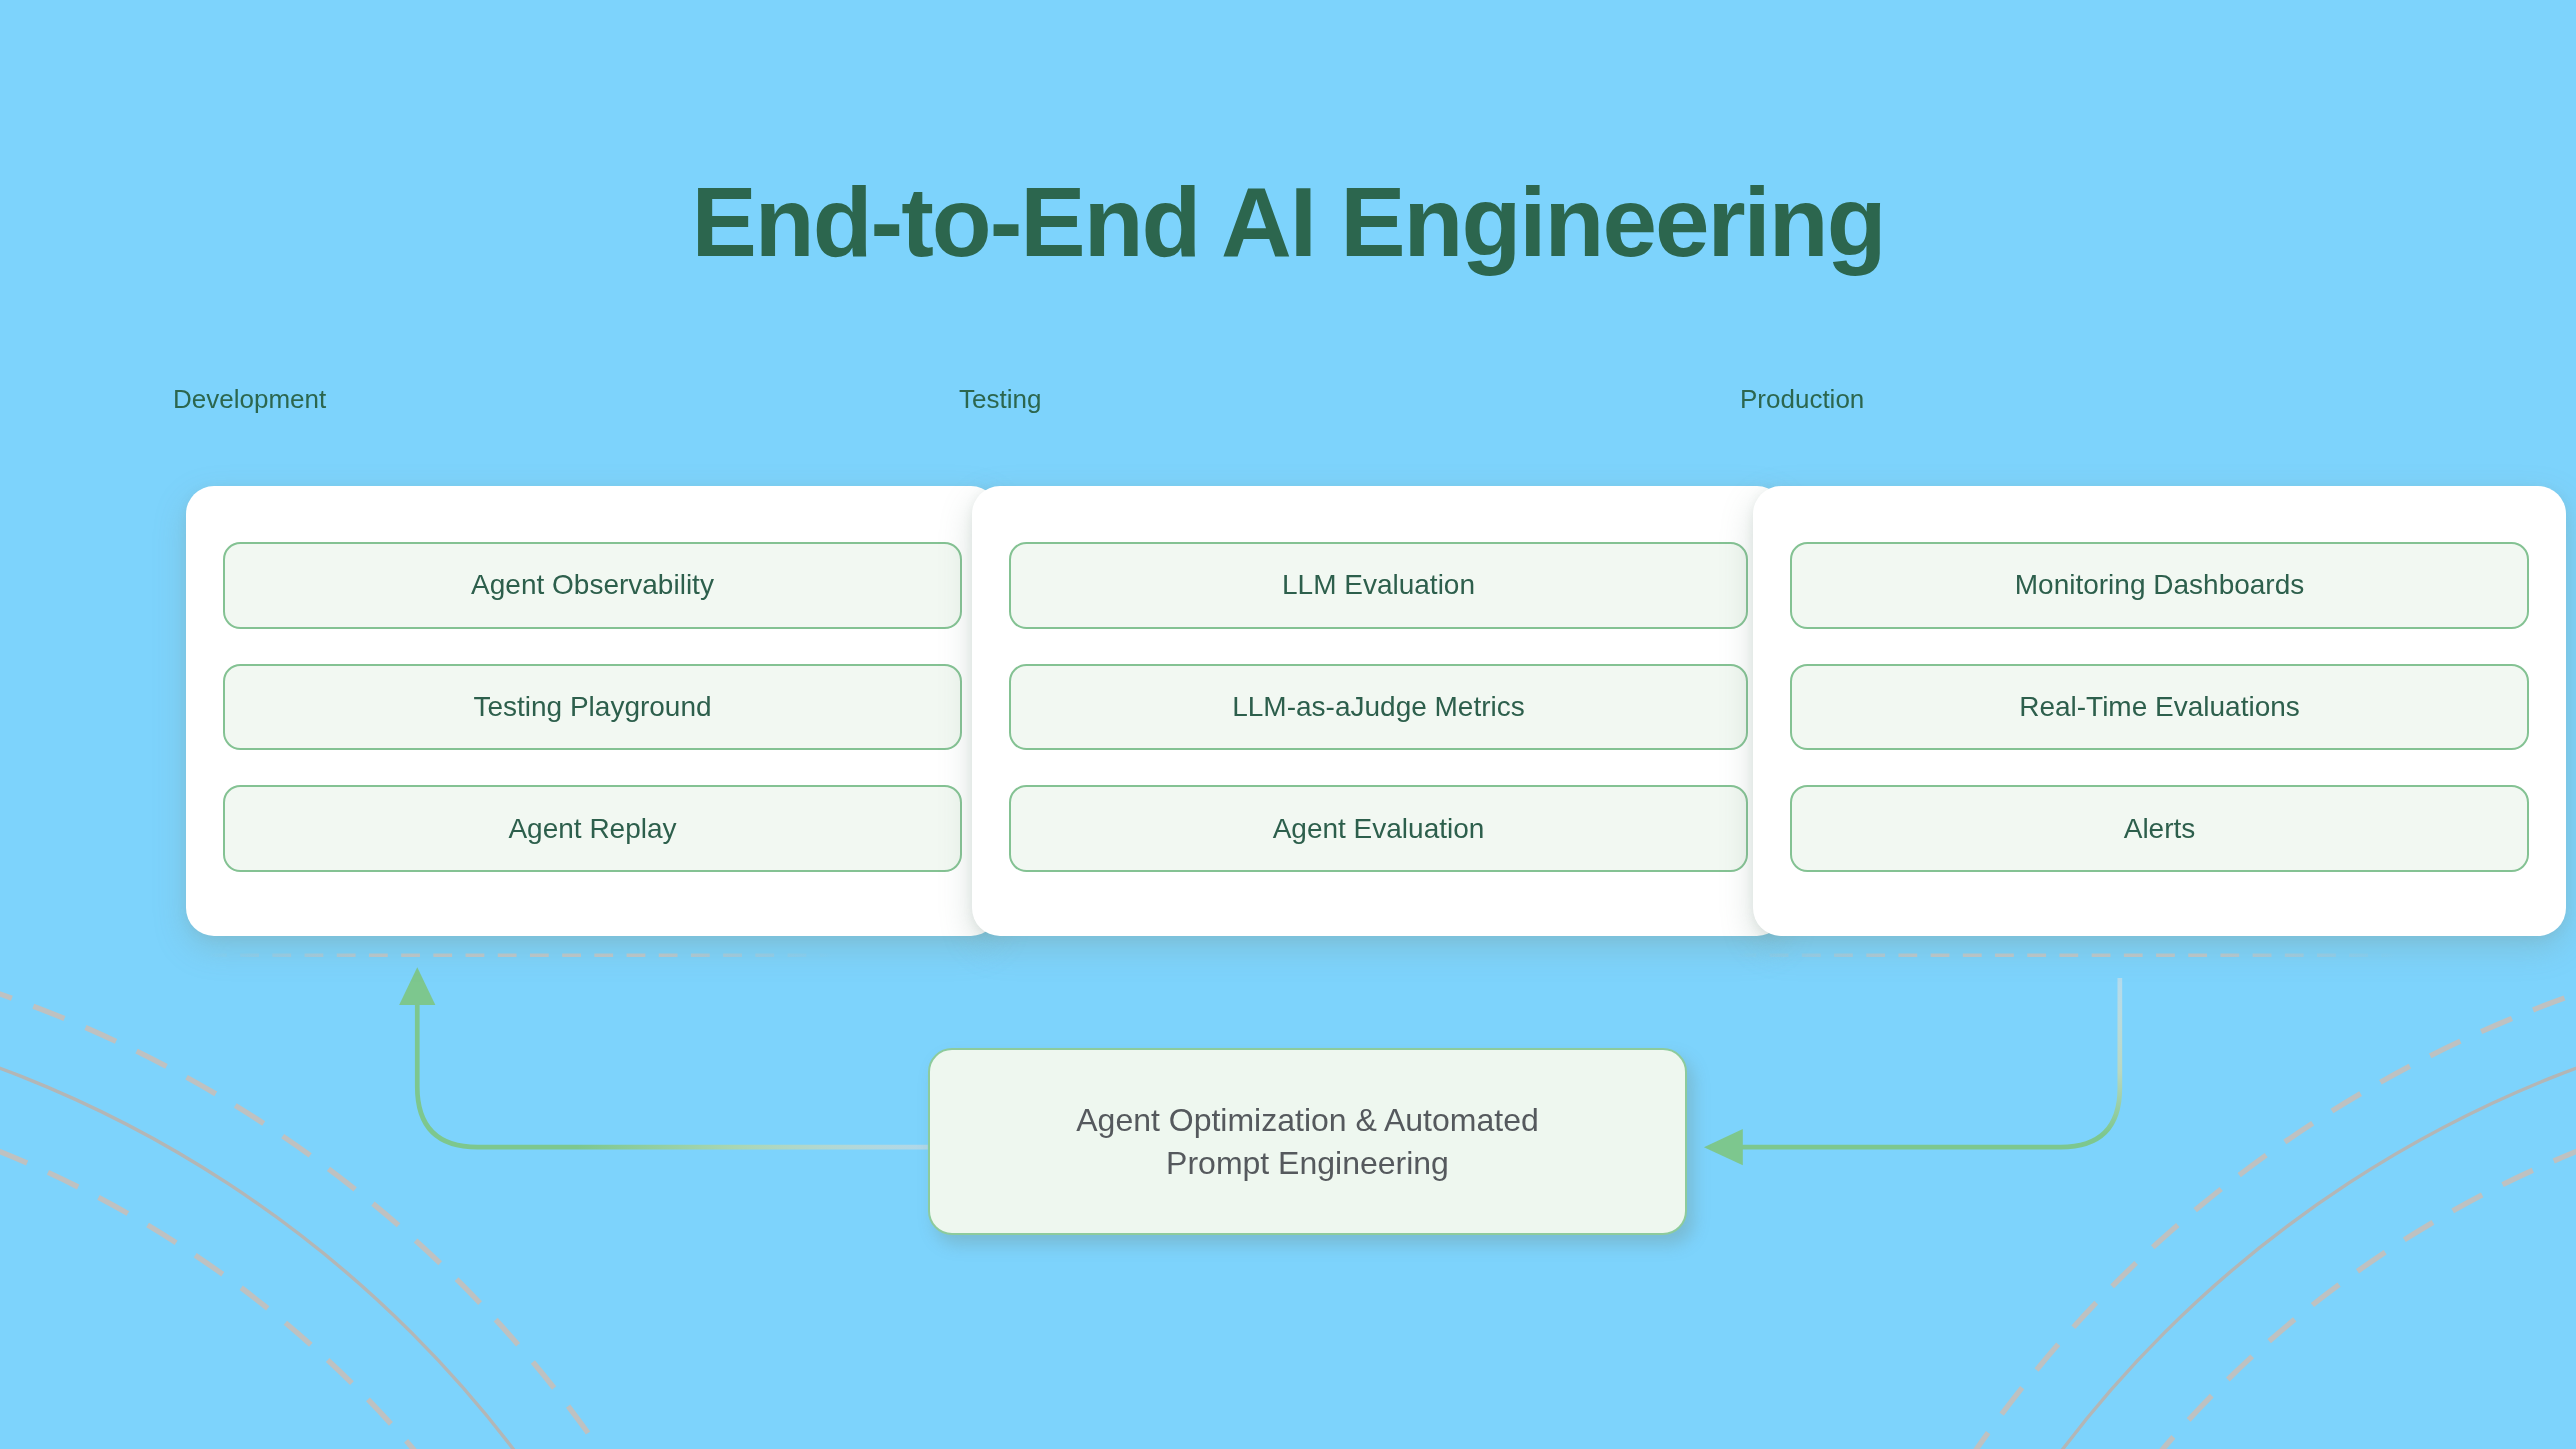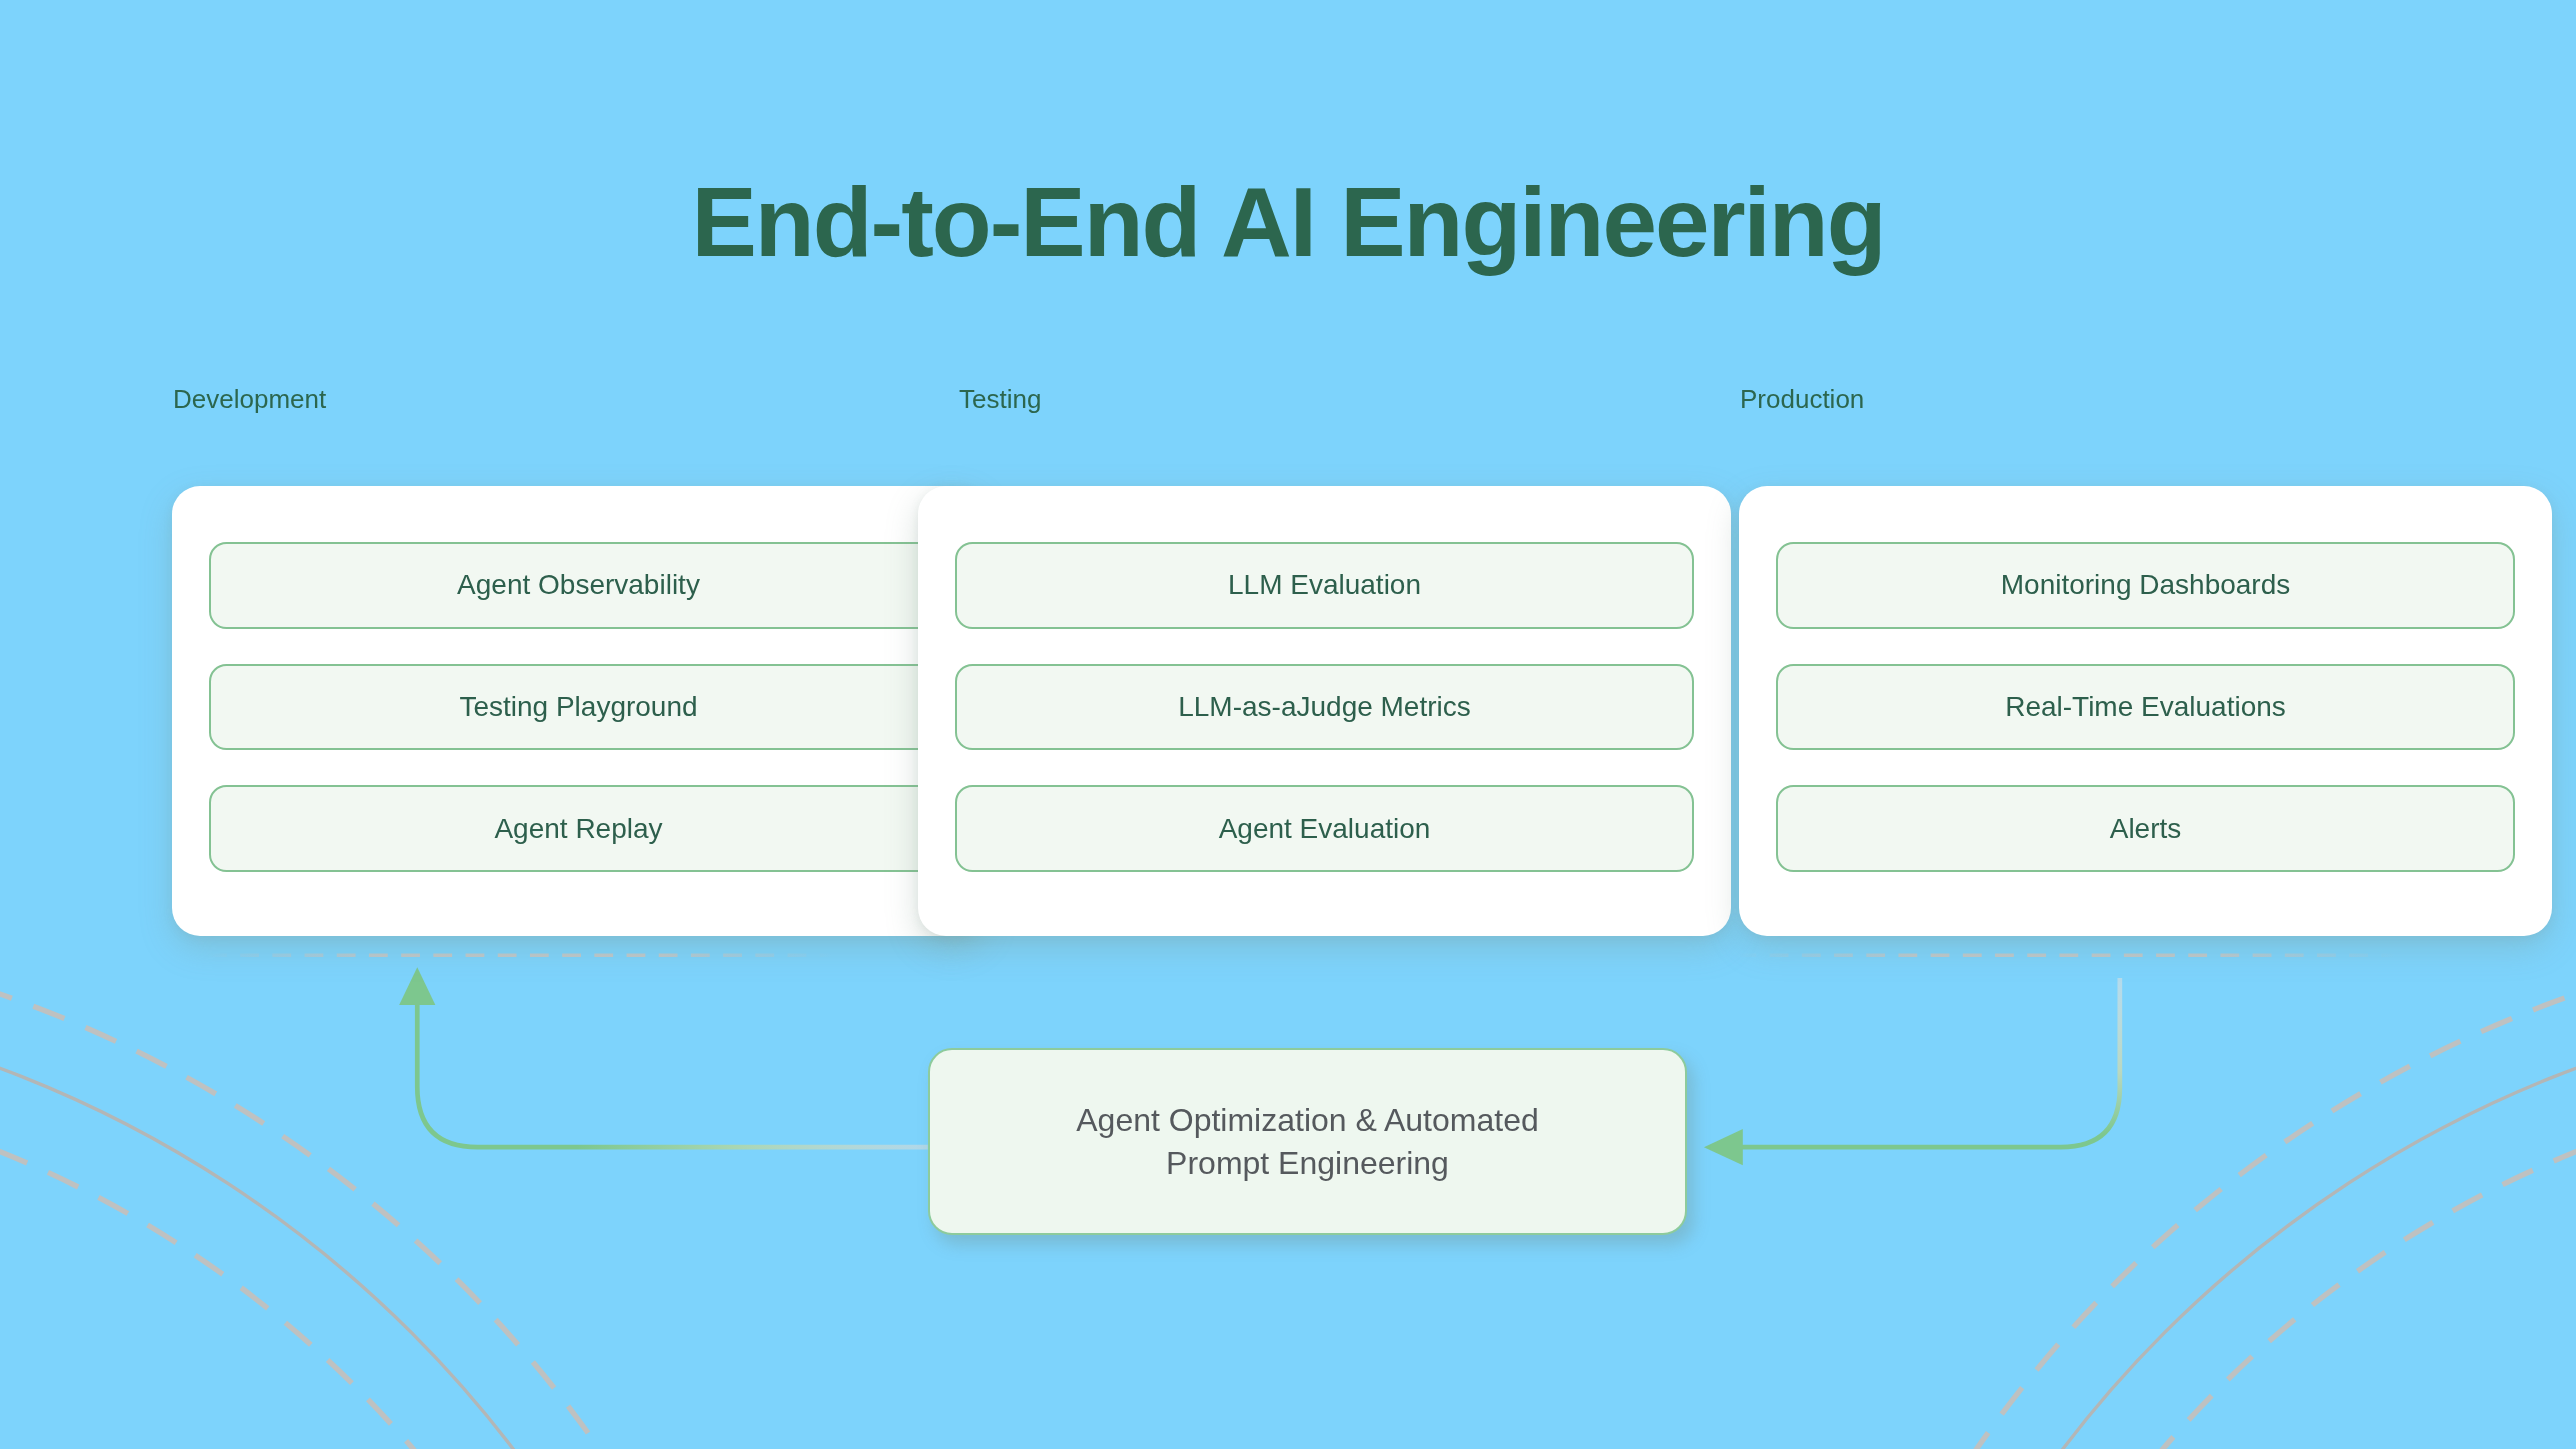--- a/index.html
+++ b/index.html
@@ -38,23 +38,24 @@
     top:486px;
     width:813px;height:450px;
     box-sizing:border-box;
     background:#ffffff;
     border-radius:28px;
     box-shadow:0 12px 32px rgba(125,152,138,0.30), 0 2.7px 9.4px rgba(125,152,138,0.12);
     display:flex;
     flex-direction:column;
     gap:35px;
     padding:56px 37px 64px 37px;
+    margin-left:14px;
   }
   .card.dev{left:172px;}
-  .card.test{left:918px;}
+  .card.test{left:958px;}
   .card.prod{left:1739px;justify-content:space-between;}
   .pipeline-item{
     box-sizing:border-box;
     height:91px;
     border:2px solid #84c293;
     border-radius:17.4px;
     background:#f2f8f2;
     display:flex;
     align-items:center;
     justify-content:center;

